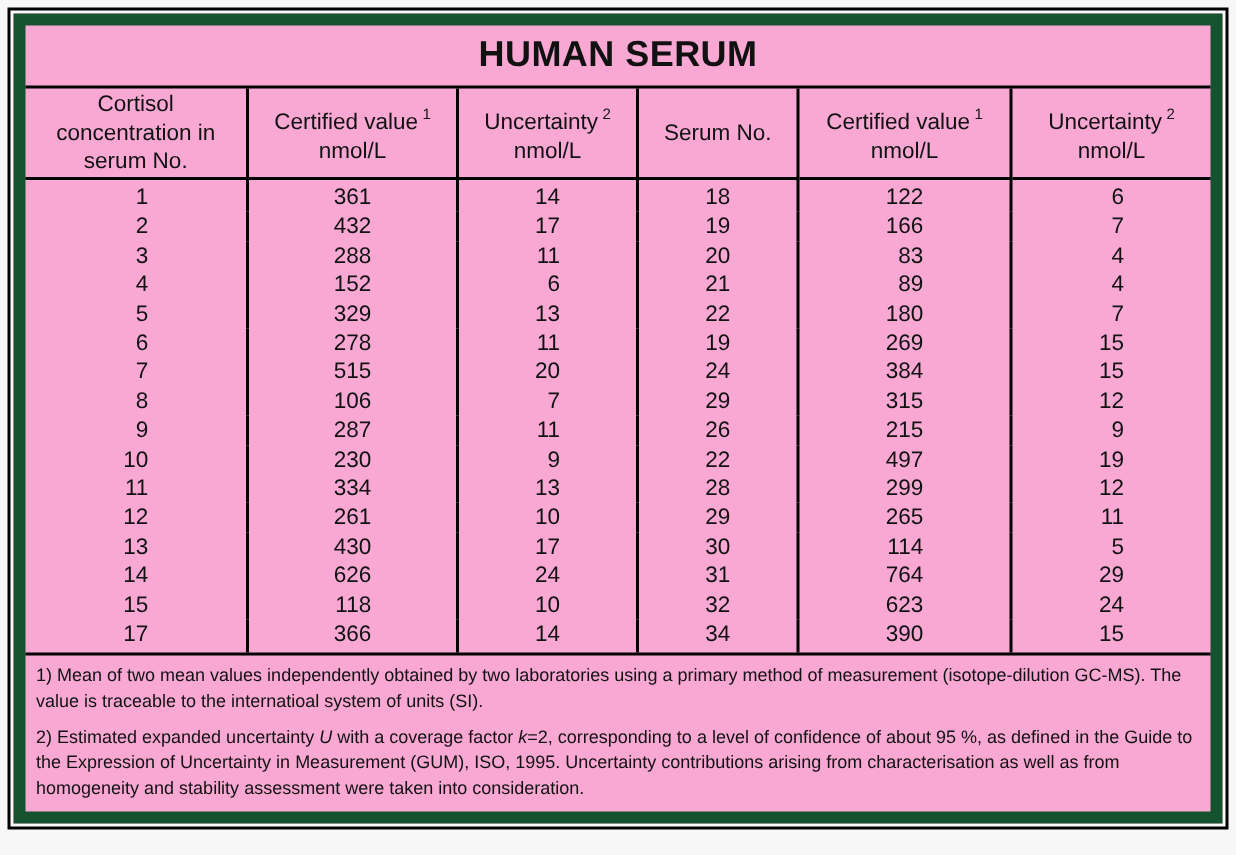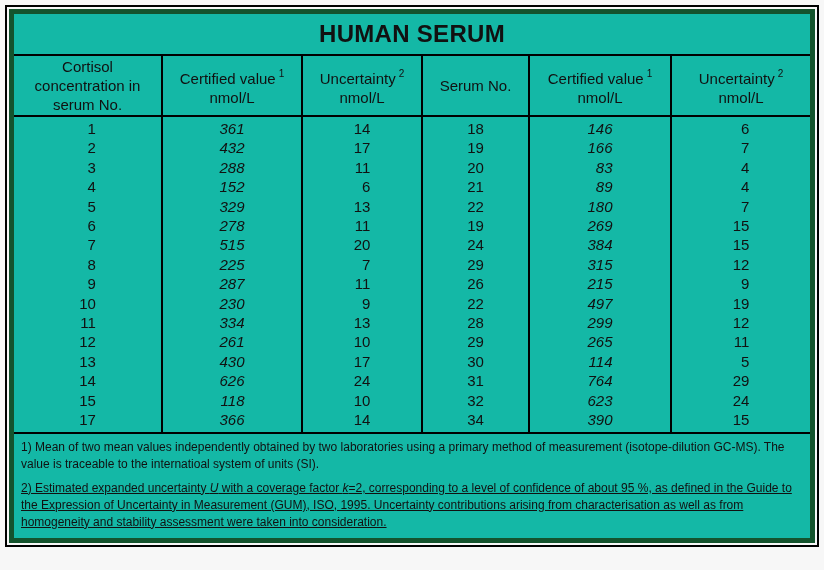--- a/index.html
+++ b/index.html
@@ -10,22 +10,22 @@
     color: #111;
     overflow: hidden;
   }
   .outer-frame {
     margin: 5px;
     border: 2px solid #000;
     padding: 2px;
     background: #f7f7f7;
   }
   .inner-frame {
-    border: 5px solid #14532d;
-    background: #14b8a6;
+    border: 8px solid #14532d;
+    background: #f9a8d4;
   }
   .title-band {
     height: 42px;
     border-bottom: 2px solid #000;
     display: flex;
     align-items: center;
     justify-content: center;
   }
   .title-band h1 {
     font-size: 24px;
@@ -65,28 +65,28 @@
   }
   .data-table tbody td {
     font-size: 15px;
     line-height: 19.4px;
     padding: 0;
   }
   .data-table tbody tr:first-child td { padding-top: 2px; }
   .data-table tbody tr:last-child td  { padding-bottom: 2px; }
   .num { display: inline-block; text-align: right; }
   .w2 { width: 2ch; }
-  .w3 { width: 3ch; font-style: italic; }
+  .w3 { width: 3ch; }
   .footnotes {
     border-top: 2px solid #000;
     padding: 5px 7px 7px 7px;
     font-size: 12px;
     line-height: 17px;
   }
-  .footnotes p + p { margin-top: 7px; text-decoration: underline; }
+  .footnotes p + p { margin-top: 7px; }
   .ital { font-style: italic; }
 </style>
 </head>
 <body>
 
 <div class="outer-frame">
   <div class="inner-frame">
 
     <div class="title-band">
       <h1>HUMAN SERUM</h1>
@@ -128,21 +128,21 @@
             <span class="h-line">nmol/L</span>
           </th>
         </tr>
       </thead>
       <tbody>
   <tr>
     <td><span class="num w2">1</span></td>
     <td><span class="num w3">361</span></td>
     <td><span class="num w2">14</span></td>
     <td><span class="num w2">18</span></td>
-    <td><span class="num w3">146</span></td>
+    <td><span class="num w3">122</span></td>
     <td><span class="num w2">6</span></td>
   </tr>
 
   <tr>
     <td><span class="num w2">2</span></td>
     <td><span class="num w3">432</span></td>
     <td><span class="num w2">17</span></td>
     <td><span class="num w2">19</span></td>
     <td><span class="num w3">166</span></td>
     <td><span class="num w2">7</span></td>
@@ -188,21 +188,21 @@
     <td><span class="num w2">7</span></td>
     <td><span class="num w3">515</span></td>
     <td><span class="num w2">20</span></td>
     <td><span class="num w2">24</span></td>
     <td><span class="num w3">384</span></td>
     <td><span class="num w2">15</span></td>
   </tr>
 
   <tr>
     <td><span class="num w2">8</span></td>
-    <td><span class="num w3">225</span></td>
+    <td><span class="num w3">106</span></td>
     <td><span class="num w2">7</span></td>
     <td><span class="num w2">29</span></td>
     <td><span class="num w3">315</span></td>
     <td><span class="num w2">12</span></td>
   </tr>
 
   <tr>
     <td><span class="num w2">9</span></td>
     <td><span class="num w3">287</span></td>
     <td><span class="num w2">11</span></td>

